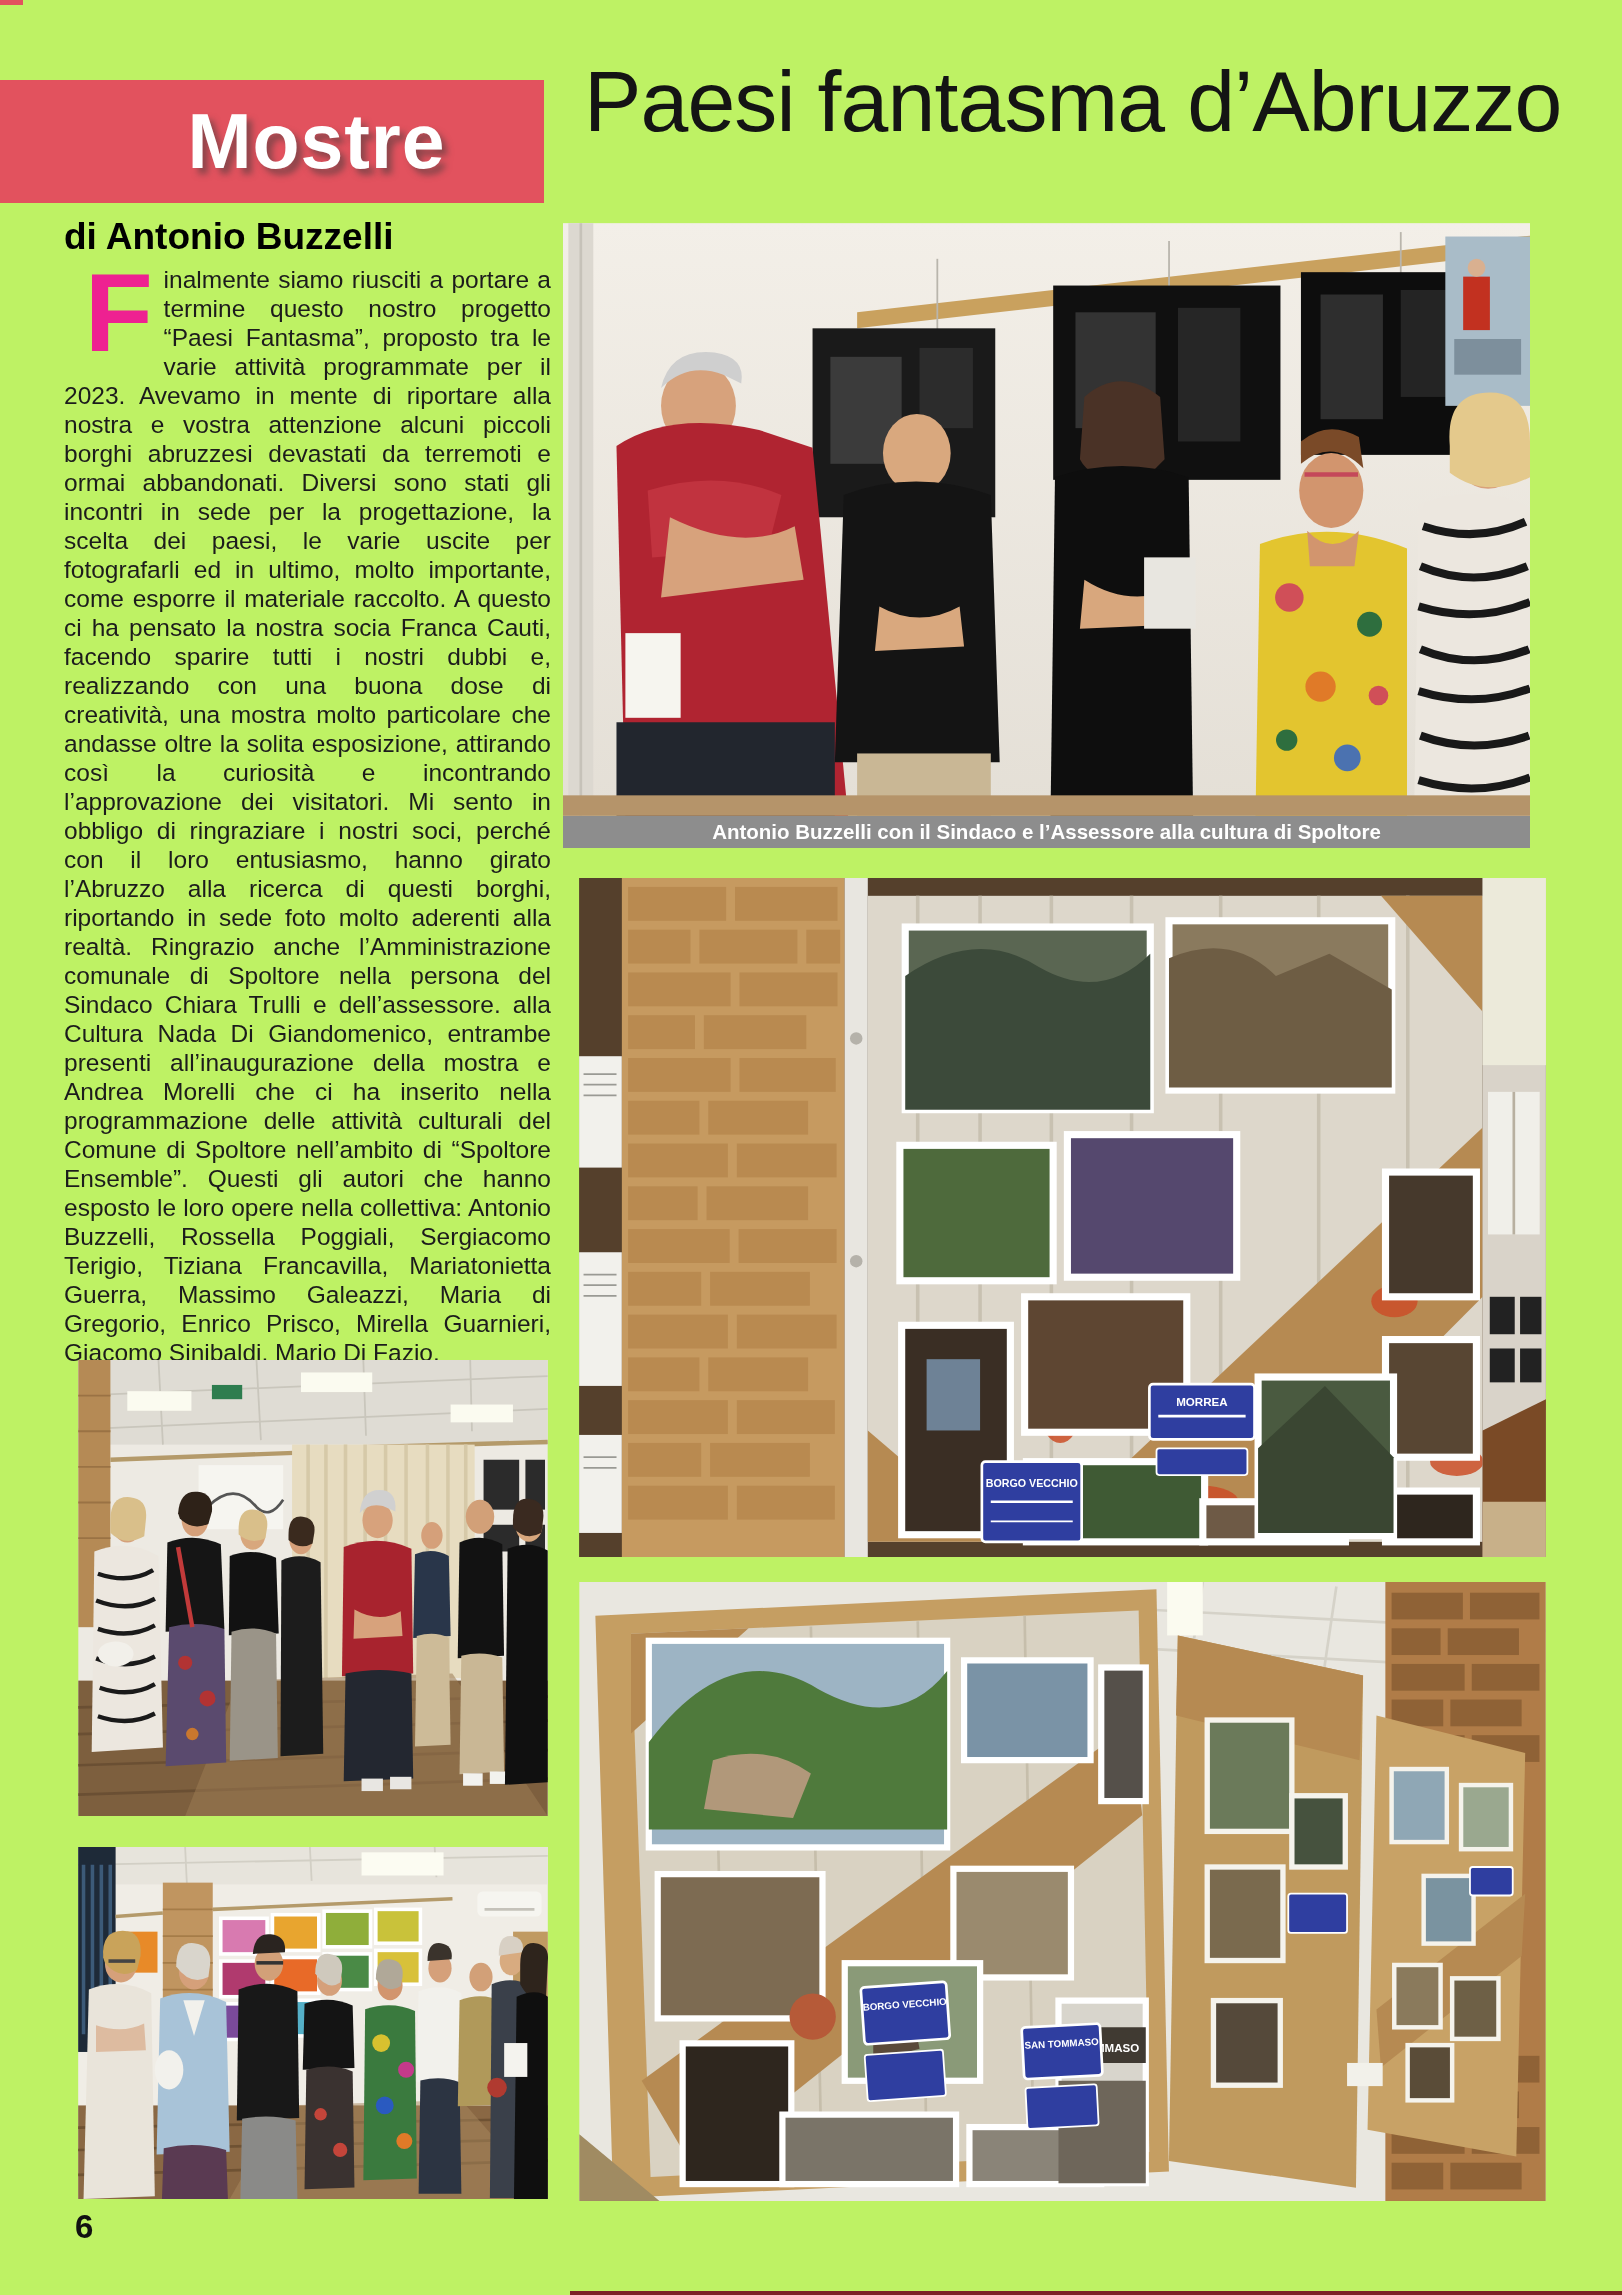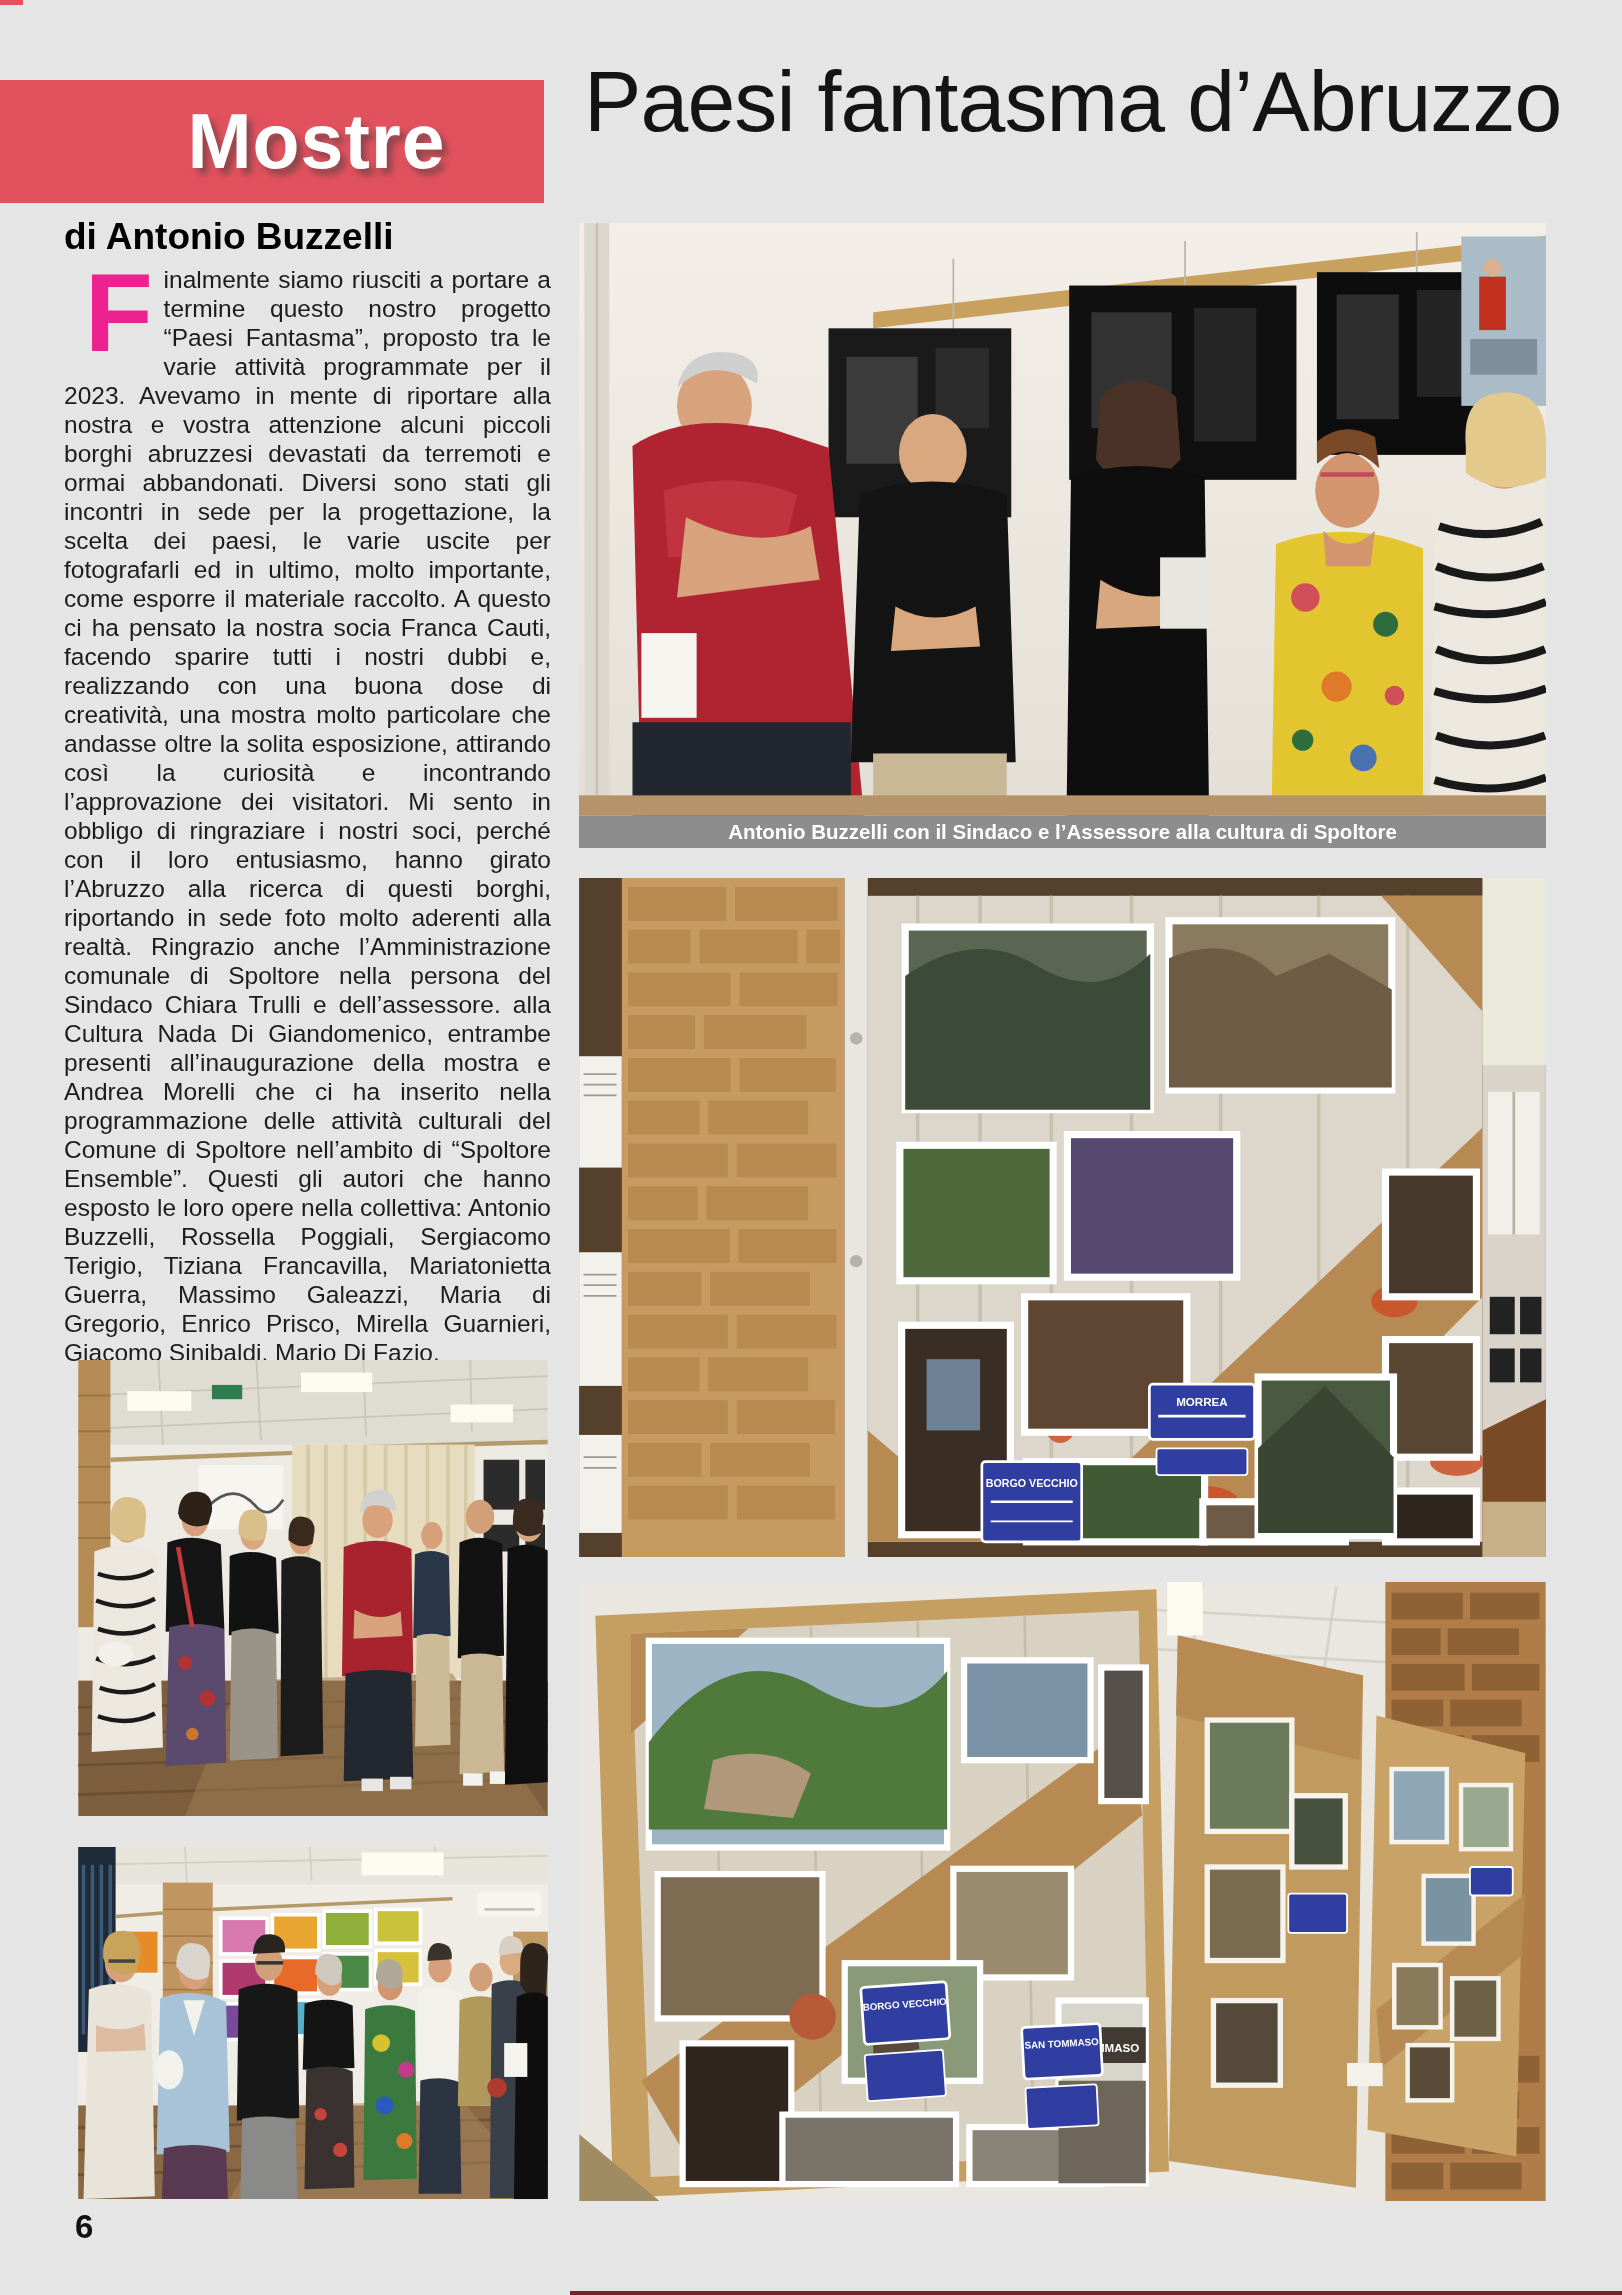--- a/index.html
+++ b/index.html
@@ -3,21 +3,21 @@
 <meta charset="utf-8">
 <style>
   :root{
     --banner-red:#e2525e;
     --dropcap-magenta:#ee2191;
     --caption-gray:#8d8d8d;
     --ink:#141414;
   }
   html,body{margin:0;padding:0;background:#777;}
   .page{
-    position:relative;width:1623px;height:2295px;background:#e5e5e5;
+    position:relative;width:1623px;height:2295px;background:#bef264;
     font-family:"Liberation Sans", sans-serif;color:var(--ink);
     overflow:hidden;margin:0 auto;
   }
   .corner-mark{position:absolute;left:0;top:0;width:23px;height:4.5px;background:var(--banner-red);}
   .banner{
     position:absolute;left:0;top:80px;width:544px;height:123px;
     background:var(--banner-red);display:flex;align-items:center;justify-content:center;
     padding-left:89px;box-sizing:border-box;
   }
   .banner span{
@@ -62,21 +62,21 @@
   <div class="banner">
     <span>Mostre</span>
   </div>
 
   <div class="title">Paesi fantasma d’Abruzzo</div>
 
   <div class="byline">di Antonio Buzzelli</div>
 
   <div class="body-text"><span class="dropcap">F</span><span>inalmente siamo riusciti a portare a termine questo nostro progetto “Paesi Fantasma”, proposto tra le varie attività programmate per il 2023. Avevamo in mente di riportare alla nostra e vostra attenzione  alcuni piccoli borghi abruzzesi devastati da terremoti e ormai abbandonati. Diversi sono stati gli incontri in sede per la progettazione, la scelta dei paesi, le varie uscite per fotografarli ed in  ultimo, molto importante, come esporre il materiale raccolto.  A questo  ci ha pensato la nostra socia Franca Cauti, facendo sparire tutti i nostri dubbi e,  realizzando con una buona dose di creatività, una mostra molto particolare che andasse oltre  la solita esposizione, attirando così la curiosità e incontrando l’approvazione dei visitatori. Mi sento in obbligo di ringraziare i nostri soci, perché con il loro entusiasmo, hanno girato l’Abruzzo alla ricerca  di questi borghi, riportando in sede foto molto aderenti alla realtà. Ringrazio anche l’Amministrazione comunale  di Spoltore nella persona  del Sindaco Chiara Trulli e dell’assessore. alla Cultura Nada Di Giandomenico, entrambe  presenti all’inaugurazione della mostra e Andrea Morelli che  ci ha inserito  nella programmazione delle attività culturali del Comune di Spoltore nell’ambito  di “Spoltore Ensemble”. Questi gli autori che hanno esposto le loro opere nella collettiva: Antonio Buzzelli, Rossella Poggiali, Sergiacomo Terigio, Tiziana Francavilla, Mariatonietta Guerra, Massimo Galeazzi, Maria di Gregorio, Enrico Prisco, Mirella Guarnieri, Giacomo Sinibaldi, Mario Di Fazio.</span></div>
 
-  <div class="photo" style="left:579px;top:223px;width:967px;" role="img" aria-label="Antonio Buzzelli in polo rossa conversa con quattro persone davanti a fotografie in bianco e nero">
+  <div class="photo" style="left:563px;top:223px;width:967px;" role="img" aria-label="Antonio Buzzelli in polo rossa conversa con quattro persone davanti a fotografie in bianco e nero">
     <svg width="967" height="593" viewBox="0 0 1085 665">
       <defs>
         <linearGradient id="wall1" x1="0" y1="0" x2="0" y2="1">
           <stop offset="0" stop-color="#f3efe8"></stop>
             <stop offset="1" stop-color="#e4dfd6"></stop>
         </linearGradient>
       </defs>
       <rect width="1085" height="665" fill="url(#wall1)"></rect>
       <rect x="6" y="0" width="28" height="665" fill="#dcd8d0"></rect>
         <line x1="20" y1="0" x2="20" y2="665" stroke="#c6c2b9" stroke-width="3"></line>

